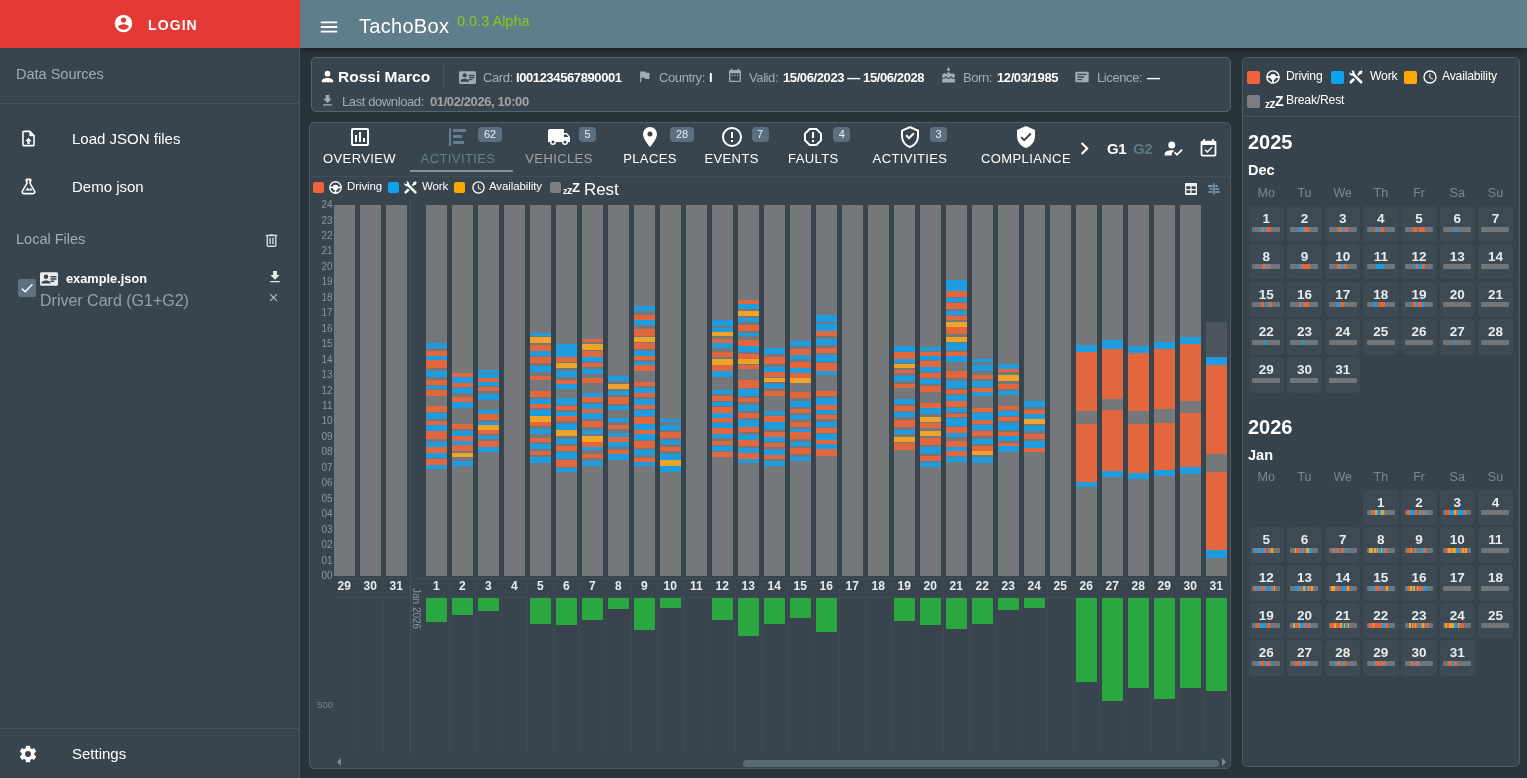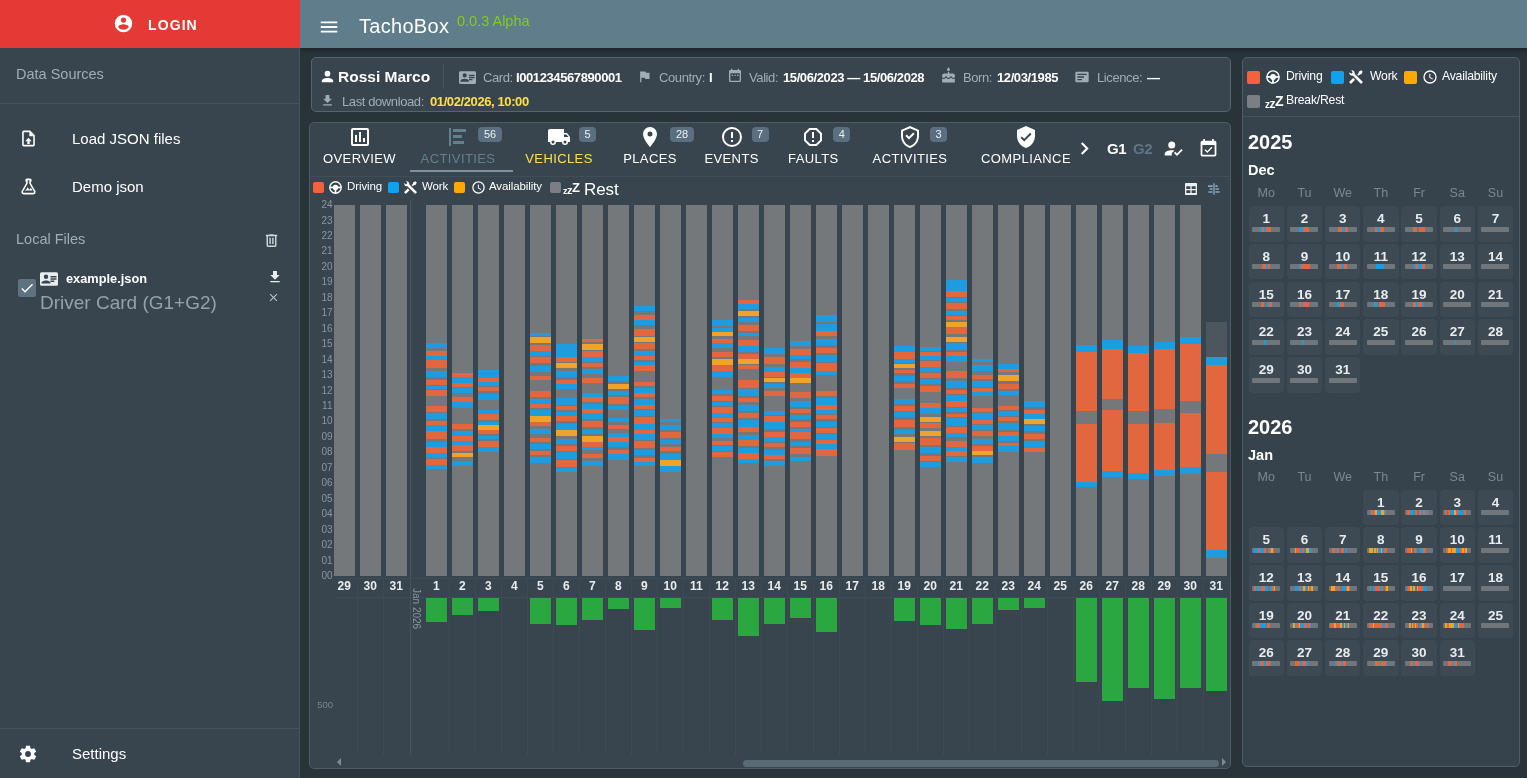--- a/index.html
+++ b/index.html
@@ -36,21 +36,21 @@
 <svg style="position:absolute;left:18.5px;top:280px" width="16" height="16" viewBox="0 0 24 24">
     <path d="M21,7L9,19L3.5,13.5L4.91,12.09L9,16.17L19.59,5.59L21,7Z" fill="#fff"></path>
   </svg>
 <svg style="position:absolute;left:40px;top:270px" width="18" height="18" viewBox="0 0 24 24">
     <path d="M22,3H2A2,2 0 0,0 0,5V19A2,2 0 0,0 2,21H22A2,2 0 0,0 24,19V5A2,2 0 0,0 22,3M8,6A3,3 0 0,1 11,9A3,3 0 0,1 8,12A3,3 0 0,1 5,9A3,3 0 0,1 8,6M14,18H2V17C2,15 6,13.9 8,13.9C10,13.9 14,15 14,17V18M14,8H22V10H14V8M14,11H22V13H14V11M14,14H19V16H14V14Z" fill="#e8edef"></path>
   </svg>
 <div class="txt" style="left:66px;top:271px;font-size:12.8px;font-weight:bold;color:#fff">example.json</div>
 <svg style="position:absolute;left:267px;top:269px" width="16" height="16" viewBox="0 0 24 24">
     <path d="M5,20H19V18H5M19,9H15V3H9V9H5L12,16L19,9Z" fill="#e8edef"></path>
   </svg>
-<div class="txt" style="left:40px;top:292px;font-size:19px;color:#93a2aa">Driver Card (G1+G2)</div>
+<div class="txt" style="left:40px;top:292px;font-size:16px;color:#93a2aa">Driver Card (G1+G2)</div>
 <svg style="position:absolute;left:267px;top:291px" width="13" height="13" viewBox="0 0 24 24">
     <path d="M19,6.41L17.59,5L12,10.59L6.41,5L5,6.41L10.59,12L5,17.59L6.41,19L12,13.41L17.59,19L19,17.59L13.41,12L19,6.41Z" fill="#b9c4ca"></path>
   </svg>
 <div class="abs" style="left:0;top:728px;width:300px;height:1px;background:#46535b"></div>
 <svg style="position:absolute;left:18px;top:744px" width="20" height="20" viewBox="0 0 24 24">
     <path d="M12,15.5A3.5,3.5 0 0,1 8.5,12A3.5,3.5 0 0,1 12,8.5A3.5,3.5 0 0,1 15.5,12A3.5,3.5 0 0,1 12,15.5M19.43,12.97C19.47,12.65 19.5,12.33 19.5,12C19.5,11.67 19.47,11.34 19.43,11.03L21.54,9.37C21.73,9.22 21.78,8.95 21.66,8.73L19.66,5.27C19.54,5.05 19.27,4.96 19.05,5.05L16.56,6.05C16.04,5.65 15.48,5.32 14.87,5.07L14.5,2.42C14.46,2.18 14.25,2 14,2H10C9.75,2 9.54,2.18 9.5,2.42L9.13,5.07C8.52,5.32 7.96,5.66 7.44,6.05L4.95,5.05C4.73,4.96 4.46,5.05 4.34,5.27L2.34,8.73C2.21,8.95 2.27,9.22 2.46,9.37L4.57,11.03C4.53,11.34 4.5,11.67 4.5,12C4.5,12.33 4.53,12.65 4.57,12.97L2.46,14.63C2.27,14.78 2.21,15.05 2.34,15.27L4.34,18.73C4.46,18.95 4.73,19.03 4.95,18.95L7.44,17.94C7.96,18.34 8.52,18.68 9.13,18.93L9.5,21.58C9.54,21.82 9.75,22 10,22H14C14.25,22 14.46,21.82 14.5,21.58L14.87,18.93C15.48,18.67 16.04,18.34 16.56,17.94L19.05,18.95C19.27,19.03 19.54,18.95 19.66,18.73L21.66,15.27C21.78,15.05 21.73,14.78 21.54,14.63L19.43,12.97Z" fill="#fff"></path>
   </svg>
 <div class="txt" style="left:72px;top:745px;font-size:15px;color:#fff">Settings</div>
 <div class="abs" style="left:311px;top:57px;width:920px;height:55px;background:#38454e;border:1px solid #56646e;border-radius:5px"></div>
 <svg style="position:absolute;left:319px;top:68px" width="17" height="17" viewBox="0 0 24 24">
@@ -80,35 +80,35 @@
 <div class="txt" style="left:997px;top:70px;font-size:13px;color:#fff;font-weight:bold;letter-spacing:-0.4px">12/03/1985</div>
 <svg style="position:absolute;left:1074px;top:69px" width="16" height="16" viewBox="0 0 24 24">
     <path d="M20,4H4A2,2 0 0,0 2,6V18A2,2 0 0,0 4,20H20A2,2 0 0,0 22,18V6A2,2 0 0,0 20,4M19,9H5V7H19V9M15,13H5V11H15V13M12,17H5V15H12V17Z" fill="#9fadb5"></path>
   </svg>
 <div class="txt" style="left:1097px;top:70px;font-size:13px;color:#9fadb5;font-weight:normal;letter-spacing:-0.4px">Licence:</div>
 <div class="txt" style="left:1147px;top:70px;font-size:13px;color:#fff;font-weight:bold;letter-spacing:-0.4px">—</div>
 <svg style="position:absolute;left:320px;top:93px" width="15" height="15" viewBox="0 0 24 24">
     <path d="M5,20H19V18H5M19,9H15V3H9V9H5L12,16L19,9Z" fill="#9fadb5"></path>
   </svg>
 <div class="txt" style="left:342px;top:94px;font-size:13px;color:#9fadb5;font-weight:normal;letter-spacing:-0.4px">Last download:</div>
-<div class="txt" style="left:430px;top:94px;font-size:13px;color:#fde047;font-weight:bold;letter-spacing:-0.4px">01/02/2026, 10:00</div>
+<div class="txt" style="left:430px;top:94px;font-size:13px;color:#a3a3a3;font-weight:bold;letter-spacing:-0.4px">01/02/2026, 10:00</div>
 <div class="abs" style="left:308.5px;top:122px;width:922px;height:647px;background:#38454e;border:1px solid #4e5c66;border-radius:5px"></div>
 <svg style="position:absolute;left:347.5px;top:125px" width="24" height="24" viewBox="0 0 24 24">
     <path d="M9,17H7V10H9V17M13,17H11V7H13V17M17,17H15V13H17V17M19,19H5V5H19V19M19,3H5C3.89,3 3,3.89 3,5V19A2,2 0 0,0 5,21H19A2,2 0 0,0 21,19V5A2,2 0 0,0 19,3Z" fill="#fff"></path>
   </svg>
 <div class="txt" style="left:359.5px;top:151px;transform:translateX(-50%);font-size:13px;font-weight:normal;color:#fff;letter-spacing:.4px">OVERVIEW</div>
 <svg style="position:absolute;left:446px;top:125px" width="24" height="24" viewBox="0 0 24 24">
     <path d="M3,3H5V21H3V3M7,4H20V7H7V4M7,10H16V13H7V10M7,16H18V19H7V16Z" fill="#64808c"></path>
   </svg>
 <div class="txt" style="left:458px;top:151px;transform:translateX(-50%);font-size:13px;font-weight:normal;color:#64808c;letter-spacing:.4px">ACTIVITIES</div>
-<div class="abs" style="left:478px;top:126.5px;width:24px;height:15px;background:#5a7080;border-radius:4px;color:#eceff1;font-size:11px;text-align:center;line-height:15px">56</div>
+<div class="abs" style="left:478px;top:126.5px;width:24px;height:15px;background:#5a7080;border-radius:4px;color:#eceff1;font-size:11px;text-align:center;line-height:15px">62</div>
 <svg style="position:absolute;left:547px;top:125px" width="24" height="24" viewBox="0 0 24 24">
     <path d="M18,18.5A1.5,1.5 0 0,1 16.5,17A1.5,1.5 0 0,1 18,15.5A1.5,1.5 0 0,1 19.5,17A1.5,1.5 0 0,1 18,18.5M19.5,9.5L21.46,12H17V9.5M6,18.5A1.5,1.5 0 0,1 4.5,17A1.5,1.5 0 0,1 6,15.5A1.5,1.5 0 0,1 7.5,17A1.5,1.5 0 0,1 6,18.5M20,8H17V4H3C1.89,4 1,4.89 1,6V17H3A3,3 0 0,0 6,20A3,3 0 0,0 9,17H15A3,3 0 0,0 18,20A3,3 0 0,0 21,17H23V12L20,8Z" fill="#fff"></path>
   </svg>
-<div class="txt" style="left:559px;top:151px;transform:translateX(-50%);font-size:13px;font-weight:normal;color:#fde047;letter-spacing:.4px">VEHICLES</div>
+<div class="txt" style="left:559px;top:151px;transform:translateX(-50%);font-size:13px;font-weight:normal;color:#a3a3a3;letter-spacing:.4px">VEHICLES</div>
 <div class="abs" style="left:579px;top:126.5px;width:17px;height:15px;background:#5a7080;border-radius:4px;color:#eceff1;font-size:11px;text-align:center;line-height:15px">5</div>
 <svg style="position:absolute;left:638px;top:125px" width="24" height="24" viewBox="0 0 24 24">
     <path d="M12,11.5A2.5,2.5 0 0,1 9.5,9A2.5,2.5 0 0,1 12,6.5A2.5,2.5 0 0,1 14.5,9A2.5,2.5 0 0,1 12,11.5M12,2A7,7 0 0,0 5,9C5,14.25 12,22 12,22C12,22 19,14.25 19,9A7,7 0 0,0 12,2Z" fill="#fff"></path>
   </svg>
 <div class="txt" style="left:650px;top:151px;transform:translateX(-50%);font-size:13px;font-weight:normal;color:#fff;letter-spacing:.4px">PLACES</div>
 <div class="abs" style="left:670px;top:126.5px;width:24px;height:15px;background:#5a7080;border-radius:4px;color:#eceff1;font-size:11px;text-align:center;line-height:15px">28</div>
 <svg style="position:absolute;left:719.6px;top:125px" width="24" height="24" viewBox="0 0 24 24">
     <path d="M11,15H13V17H11V15M11,7H13V13H11V7M12,2C6.47,2 2,6.5 2,12A10,10 0 0,0 12,22A10,10 0 0,0 22,12A10,10 0 0,0 12,2M12,20A8,8 0 0,1 4,12A8,8 0 0,1 12,4A8,8 0 0,1 20,12A8,8 0 0,1 12,20Z" fill="#fff"></path>
   </svg>
 <div class="txt" style="left:731.6px;top:151px;transform:translateX(-50%);font-size:13px;font-weight:normal;color:#fff;letter-spacing:.4px">EVENTS</div>

